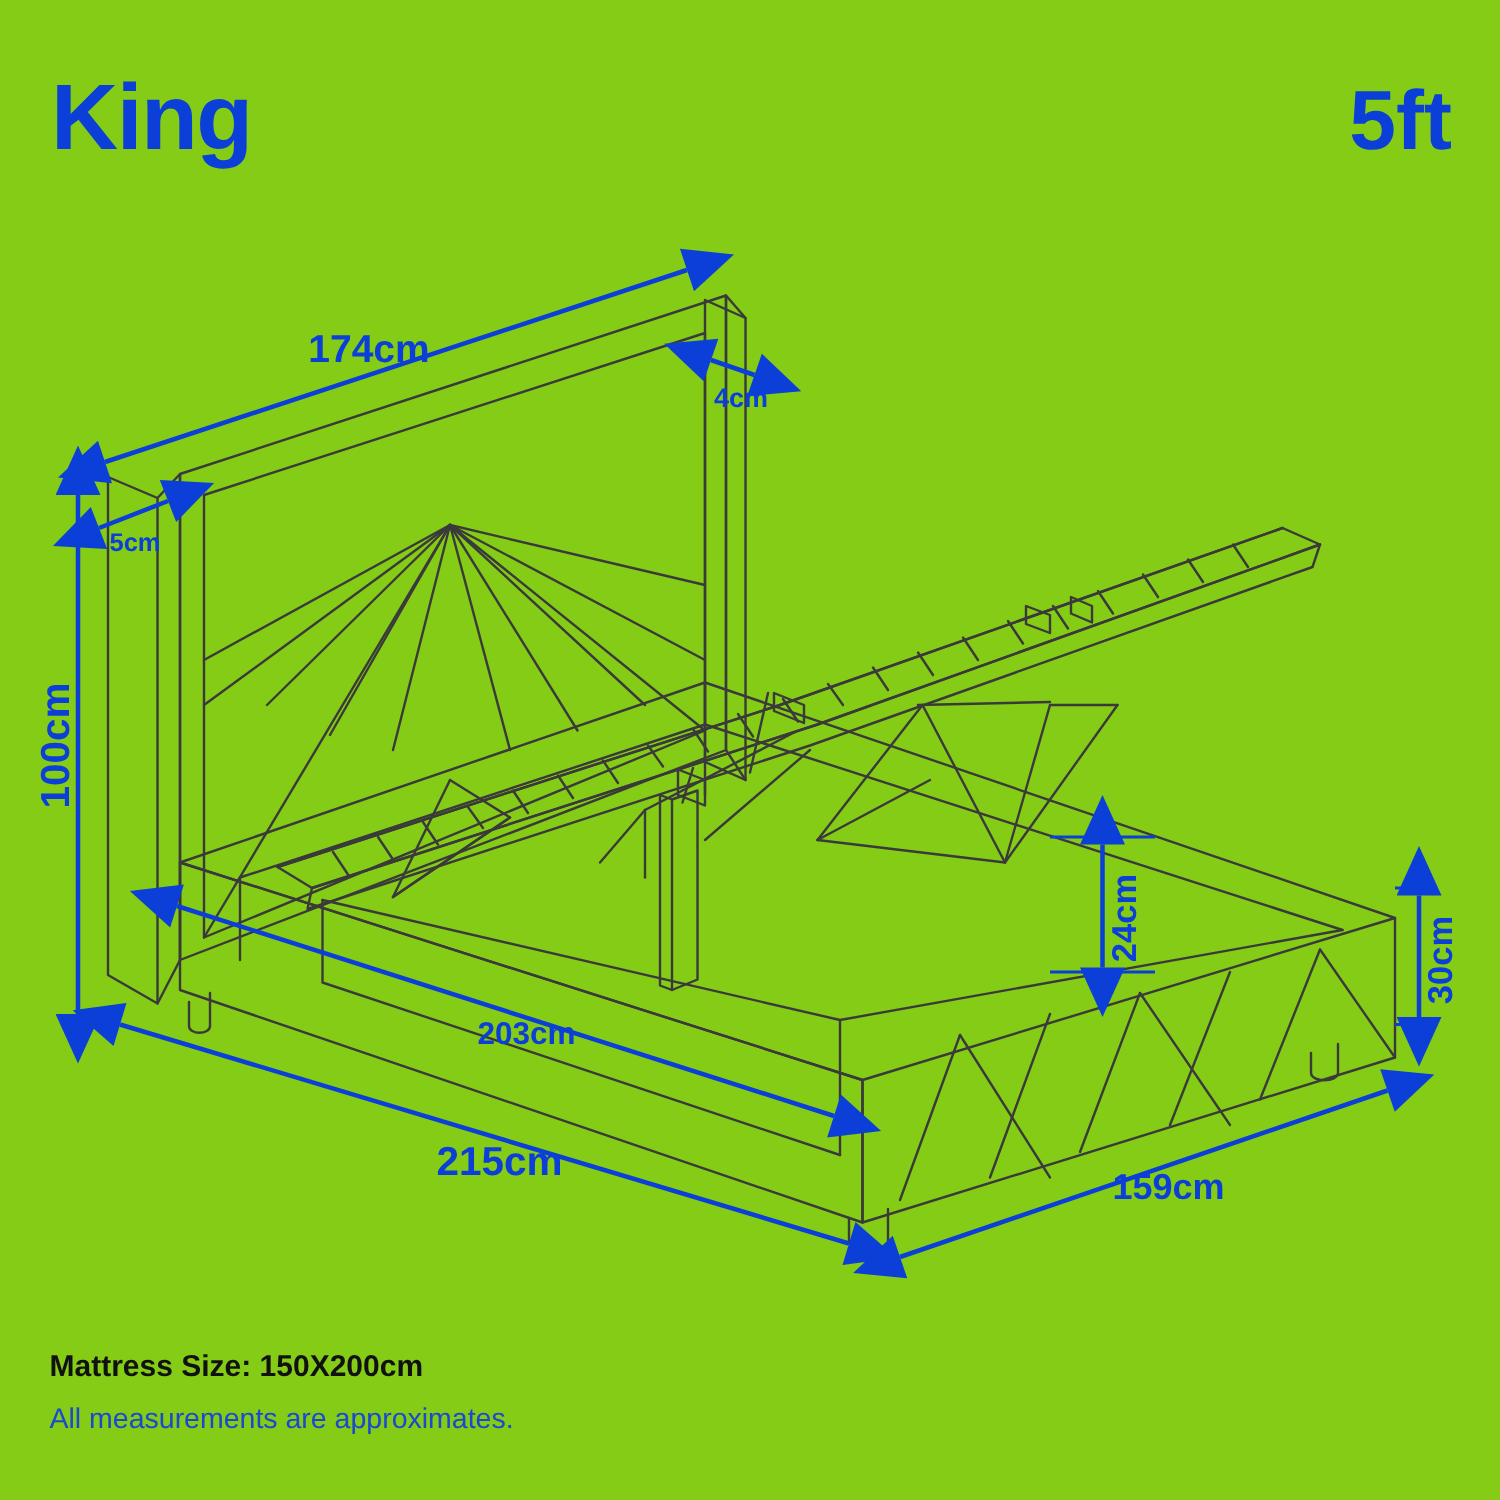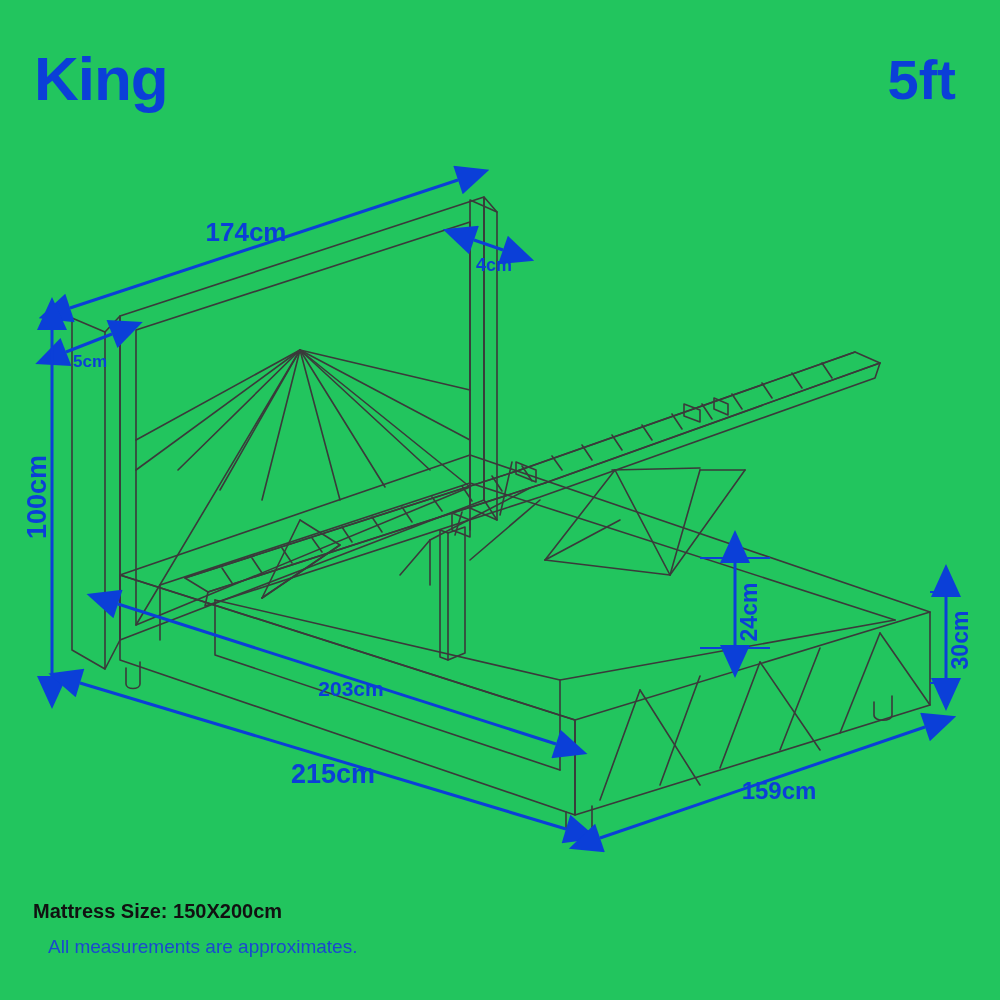--- a/index.html
+++ b/index.html
@@ -7,21 +7,21 @@
     padding: 0;
     background: #ffffff;
   }
   body {
     font-family: "Liberation Sans", sans-serif;
   }
   #page {
     position: relative;
     width: 1000px;
     height: 1000px;
-    background: #22c55e;
+    background: #84cc16;
     overflow: hidden;
   }
   .diagram-svg {
     position: absolute;
     left: 0;
     top: 0;
     width: 1000px;
     height: 1000px;
   }
   .title-left {
@@ -29,38 +29,38 @@
     left: 34px;
     top: 48px;
     font-size: 62px;
     font-weight: bold;
     color: #0b3fd8;
     letter-spacing: -1px;
     line-height: 1;
   }
   .title-right {
     position: absolute;
-    right: 44px;
+    right: 32px;
     top: 52px;
     font-size: 56px;
     font-weight: bold;
     color: #0b3fd8;
     line-height: 1;
   }
   .footer-main {
     position: absolute;
     left: 33px;
     top: 900px;
     font-size: 20px;
     font-weight: bold;
     color: #111111;
   }
   .footer-sub {
     position: absolute;
-    left: 48px;
+    left: 33px;
     top: 936px;
     font-size: 19px;
     color: #1a48d0;
   }
   
   text.dim {
     font-family: "Liberation Sans", sans-serif;
     font-weight: bold;
     fill: #0b3fd8;
   }

